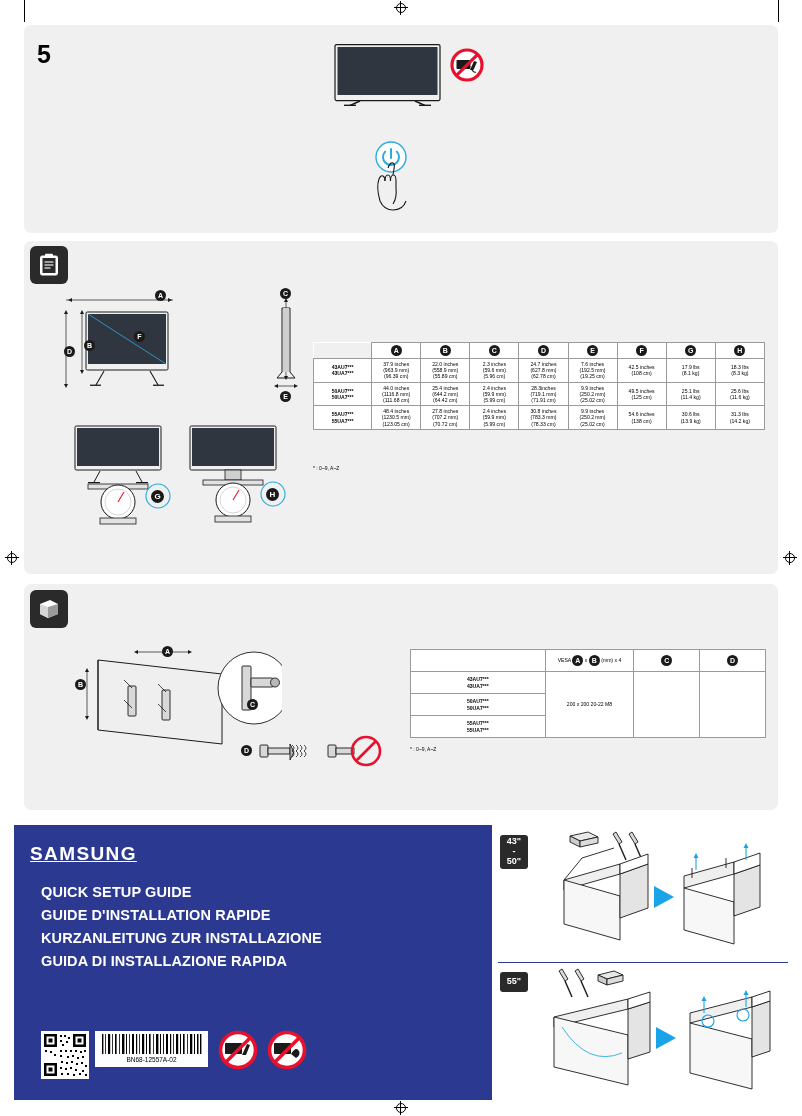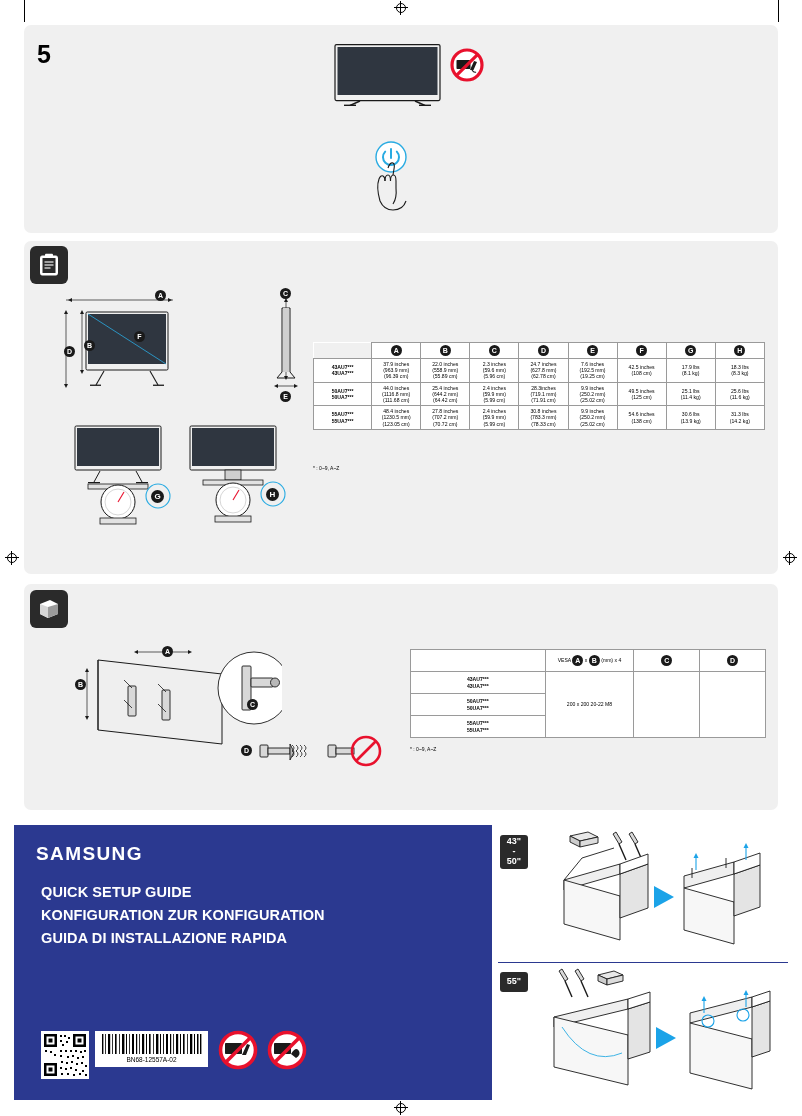--- a/index.html
+++ b/index.html
@@ -400,25 +400,26 @@
       <td class="model" style="height:22px;"><span>50AU7***</span><br><span>50UA7***</span></td>
     </tr>
     <tr>
       <td class="model" style="height:22px;"><span>55AU7***</span><br><span>55UA7***</span></td>
     </tr>
   </tbody>
     </table>
   <div class="footnote" style="position:absolute; left:410px; top:746px;">* : 0~9, A~Z</div>
 
   <div class="cover-blue" style="left:14px; top:825px; width:478px; height:275px;"></div>
-  <div class="samsung-logo" style="left:36px; top:843px;">SAMSUNG</div>
+  <div class="samsung-logo" style="left:30px; top:843px;text-decoration:underline;">SAMSUNG</div>
 
   <div class="cover-titles" style="left:41px; top:881px;">
     <div>QUICK SETUP GUIDE</div>
-    <div>KONFIGURATION ZUR KONFIGURATION</div>
+    <div>GUIDE D'INSTALLATION RAPIDE</div>
+    <div>KURZANLEITUNG ZUR INSTALLAZIONE</div>
     <div>GUIDA DI INSTALLAZIONE RAPIDA</div>
   </div>
 
   <div class="qr" style="left:41px; top:1031px; width:48px; height:48px;">
     <svg width="48" height="48" viewBox="0 0 48 48">
       <rect width="48" height="48" fill="#fff"></rect>
       <g fill="#000">
         <rect x="3" y="3" width="13" height="13"></rect>
           <rect x="5.5" y="5.5" width="8" height="8" fill="#fff"></rect>
           <rect x="7.5" y="7.5" width="4" height="4"></rect>

